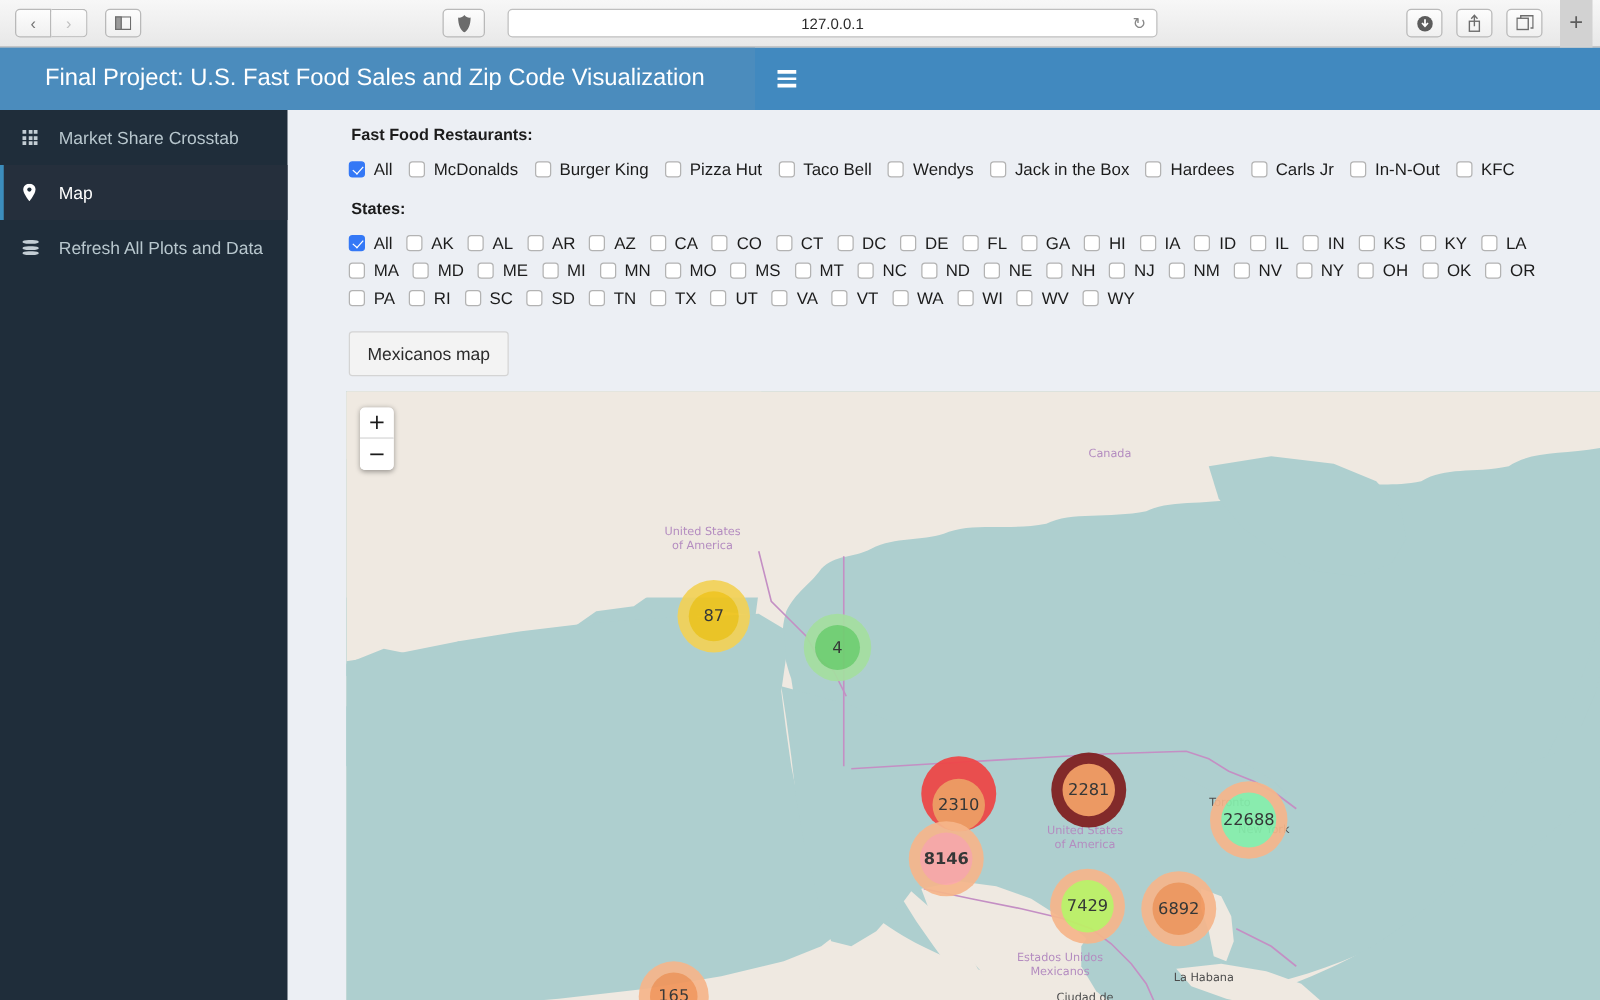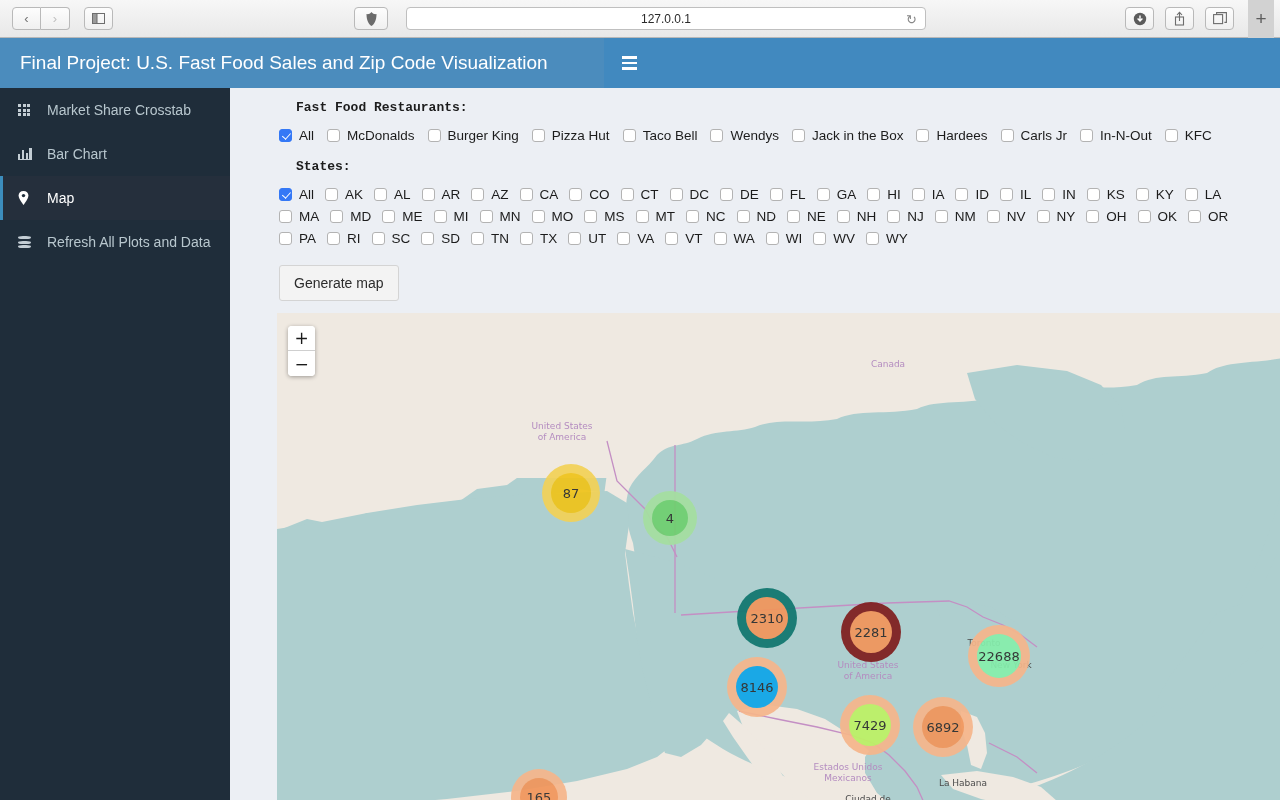--- a/index.html
+++ b/index.html
@@ -85,21 +85,21 @@
     background: #4189bf;
     display: flex;
     align-items: stretch;
   }
   #app-title {
     width: 604px;
     background: #4b8cbd;
     color: #fff;
     font-size: 19px;
     display: flex; align-items: center;
-    padding-left: 20px;
+    padding-left: 36px;
     font-weight: 400;
   }
   #hamburger {
     display: flex; align-items: center;
     padding: 0 18px;
   }
   #hamburger .bars { display: block; }
   #hamburger .bars i {
     display: block;
     width: 15px; height: 2.6px;
@@ -151,22 +151,21 @@
   #main {
     flex: 1;
     background: #eceff4;
     padding: 12px 0 0 16px;
     overflow: hidden;
   }
   .filter-title {
     font-size: 13px;
     font-weight: bold;
     color: #1c1c1c;
-    margin: 0 0 9px 19px;
-    font-family: Liberation Mono, monospace;
+    margin: 0 0 9px 4px;
   }
   .cb-row {
     display: flex;
     flex-wrap: wrap;
     align-items: center;
     margin-left: 2px;
   }
   .cb {
     display: inline-flex;
     align-items: center;
@@ -354,31 +353,20 @@
             <i></i>
             <i></i>
             <i></i>
             <i></i>
             <i></i>
             <i></i>
             <i></i>
           </span>
         </span>
         <span class="side-label">Market Share Crosstab</span>
-      </div>
-      <div class="side-item">
-        <span class="side-icon">
-          <span class="bars-icon">
-            <i style="height:5px"></i>
-            <i style="height:9px"></i>
-            <i style="height:6px"></i>
-            <i style="height:11px"></i>
-          </span>
-        </span>
-        <span class="side-label">Bar Chart</span>
       </div>
       <div class="side-item active">
         <span class="side-icon">
           <svg width="11" height="14" viewBox="0 0 11 14">
             <path d="M5.5 0C2.5 0 0.6 2 0.6 4.6C0.6 8 5.5 14 5.5 14S10.4 8 10.4 4.6C10.4 2 8.5 0 5.5 0Z" fill="currentColor"></path>
             <circle cx="5.5" cy="4.6" r="1.7" fill="#1f2d3a"></circle>
           </svg>
         </span>
         <span class="side-label">Map</span>
       </div>
@@ -654,21 +642,21 @@
             <span>WV</span>
           </label>
           <label class="cb">
             <span class="box"></span>
             <span>WY</span>
           </label>
         </div>
     </div>
 
     <div id="generate-wrap">
-      <button id="generate-btn">Generate map</button>
+      <button id="generate-btn">Mexicanos map</button>
     </div>
 
     <div id="map-area">
       <svg id="map-canvas" viewBox="0 0 1020 505" preserveAspectRatio="none">
         <rect x="0" y="0" width="1020" height="505" fill="#aecfcf"></rect>
 
         <path fill="#efe9e1" d="M0,0 L1020,0 L1020,40 L900,46 L840,30 L760,40 L700,28 L640,44 L560,30 L470,46 L400,36 L330,52 L260,44 L190,58 L120,48 L60,62 L0,54 Z"></path>
         <path fill="#efe9e1" d="M0,0 L330,0 L330,150 L300,148 L280,160 L250,158 L230,172 L200,176 L180,190 L150,196 L120,206 L90,200 L60,212 L30,206 L0,218 Z"></path>
         <path fill="#efe9e1" d="M240,190 L300,176 L330,180 L330,210 L290,206 L250,218 L210,226 L170,238 L130,236 L100,248 L60,244 L20,256 L0,252 L0,228 L60,216 L110,208 L170,198 Z"></path>
 
@@ -751,28 +739,28 @@
         <div class="map-label city" style="left: 686px; top: 470px;">La Habana</div>
         <div class="cluster" style="left: 294px; top: 180px; width: 58px; height: 58px; background: rgb(243, 210, 87); opacity: 0.92;">
           <div class="inner" style="width: 40px; height: 40px; background: rgb(240, 196, 25);">87</div>
         </div>
         <div class="cluster" style="left: 393px; top: 205px; width: 54px; height: 54px; background: rgb(165, 223, 160); opacity: 0.92;">
           <div class="inner" style="width: 36px; height: 36px; background: rgb(111, 207, 111);">4</div>
         </div>
         <div class="cluster" style="left: 594px; top: 319px; width: 60px; height: 60px; background: #7f1d1d; opacity: 0.92;">
           <div class="inner" style="width: 42px; height: 42px; background: rgb(242, 149, 90);">2281</div>
         </div>
-        <div class="cluster" style="left: 490px; top: 305px; width: 60px; height: 60px; background: #0f766e; opacity: 0.92;">
+        <div class="cluster" style="left: 490px; top: 322px; width: 60px; height: 60px; background: #ef4444; opacity: 0.92; align-items: flex-end;">
           <div class="inner" style="width: 42px; height: 42px; background: rgb(242, 149, 90);">2310</div>
         </div>
         <div class="cluster" style="left: 722px; top: 343px; width: 62px; height: 62px; background: rgb(246, 182, 139); opacity: 0.92;">
           <div class="inner" style="width: 44px; height: 44px; background: #86efac;">22688</div>
         </div>
         <div class="cluster" style="left: 480px; top: 374px; width: 60px; height: 60px; background: rgb(246, 182, 139); opacity: 0.92;">
-          <div class="inner" style="width: 42px; height: 42px; background: #0ea5e9;">8146</div>
+          <div class="inner" style="width: 42px; height: 42px; background: #fca5a5; font-weight: bold;">8146</div>
         </div>
         <div class="cluster" style="left: 593px; top: 412px; width: 60px; height: 60px; background: rgb(246, 182, 139); opacity: 0.92;">
           <div class="inner" style="width: 42px; height: 42px; background: #bef264;">7429</div>
         </div>
         <div class="cluster" style="left: 666px; top: 414px; width: 60px; height: 60px; background: rgb(246, 182, 139); opacity: 0.92;">
           <div class="inner" style="width: 42px; height: 42px; background: rgb(242, 149, 90);">6892</div>
         </div>
         <div class="cluster" style="left: 262px; top: 484px; width: 56px; height: 56px; background: rgb(246, 182, 139); opacity: 0.92;">
           <div class="inner" style="width: 38px; height: 38px; background: rgb(242, 149, 90);">165</div>
         </div>

